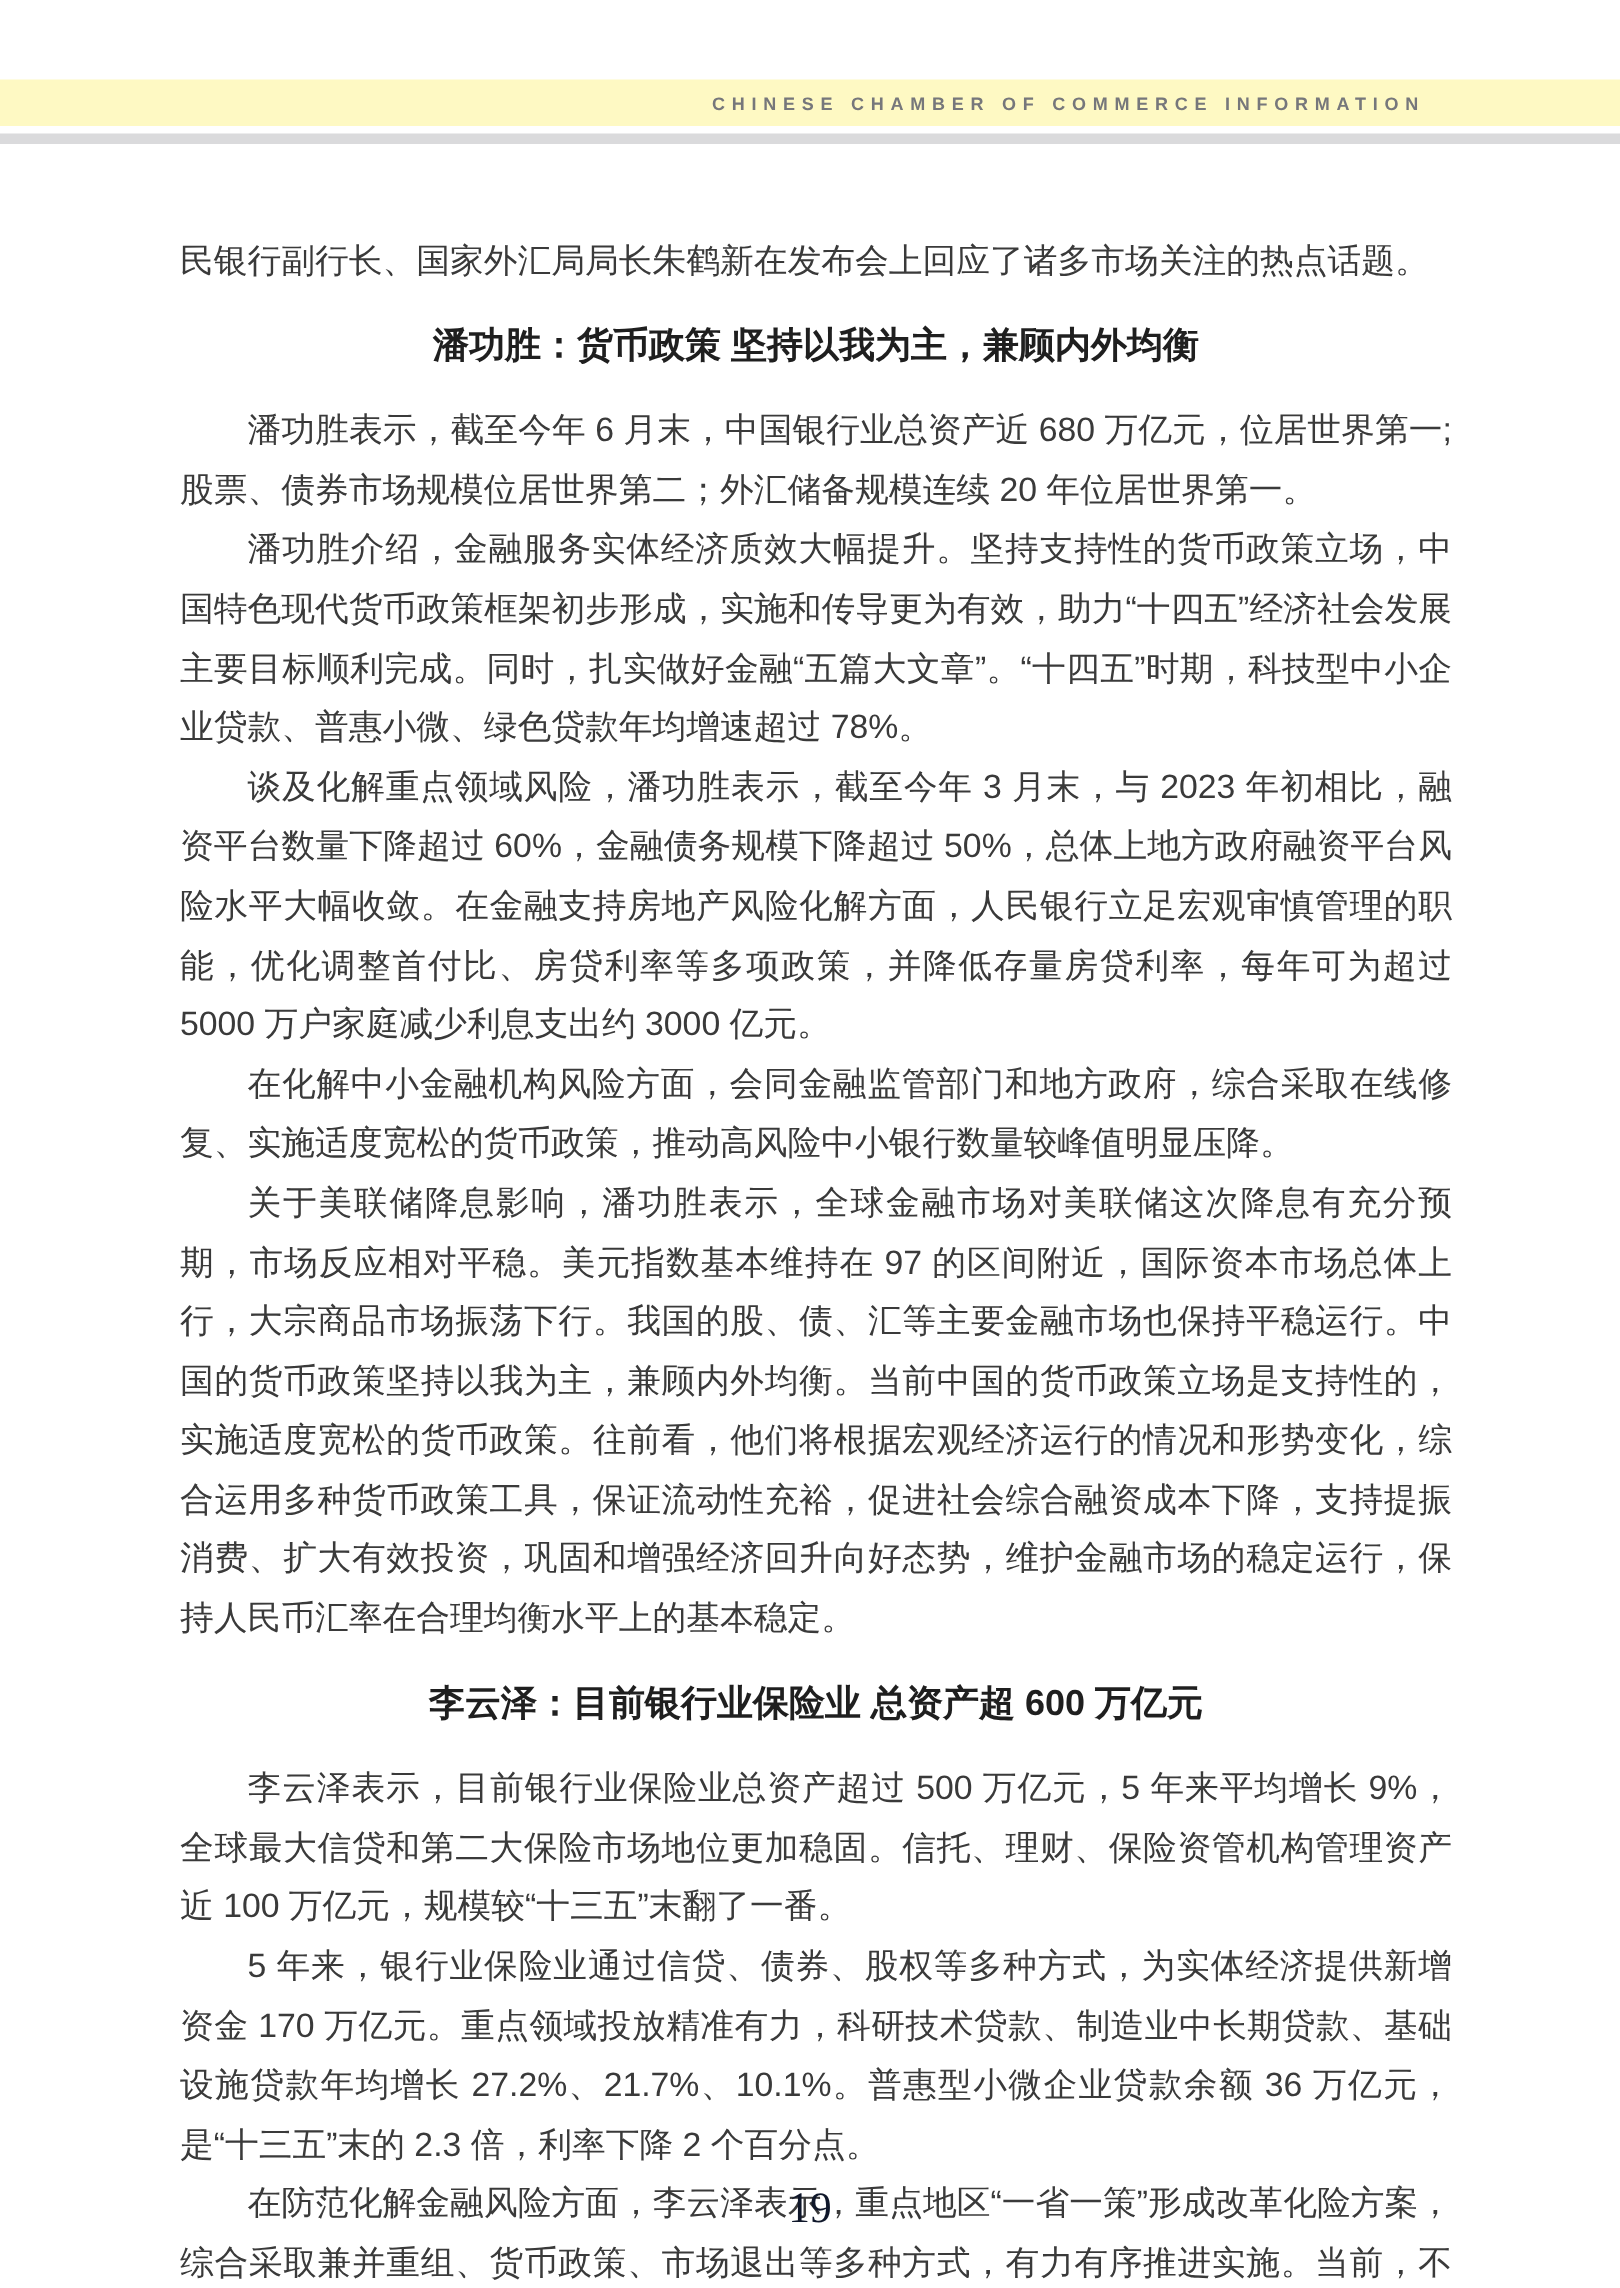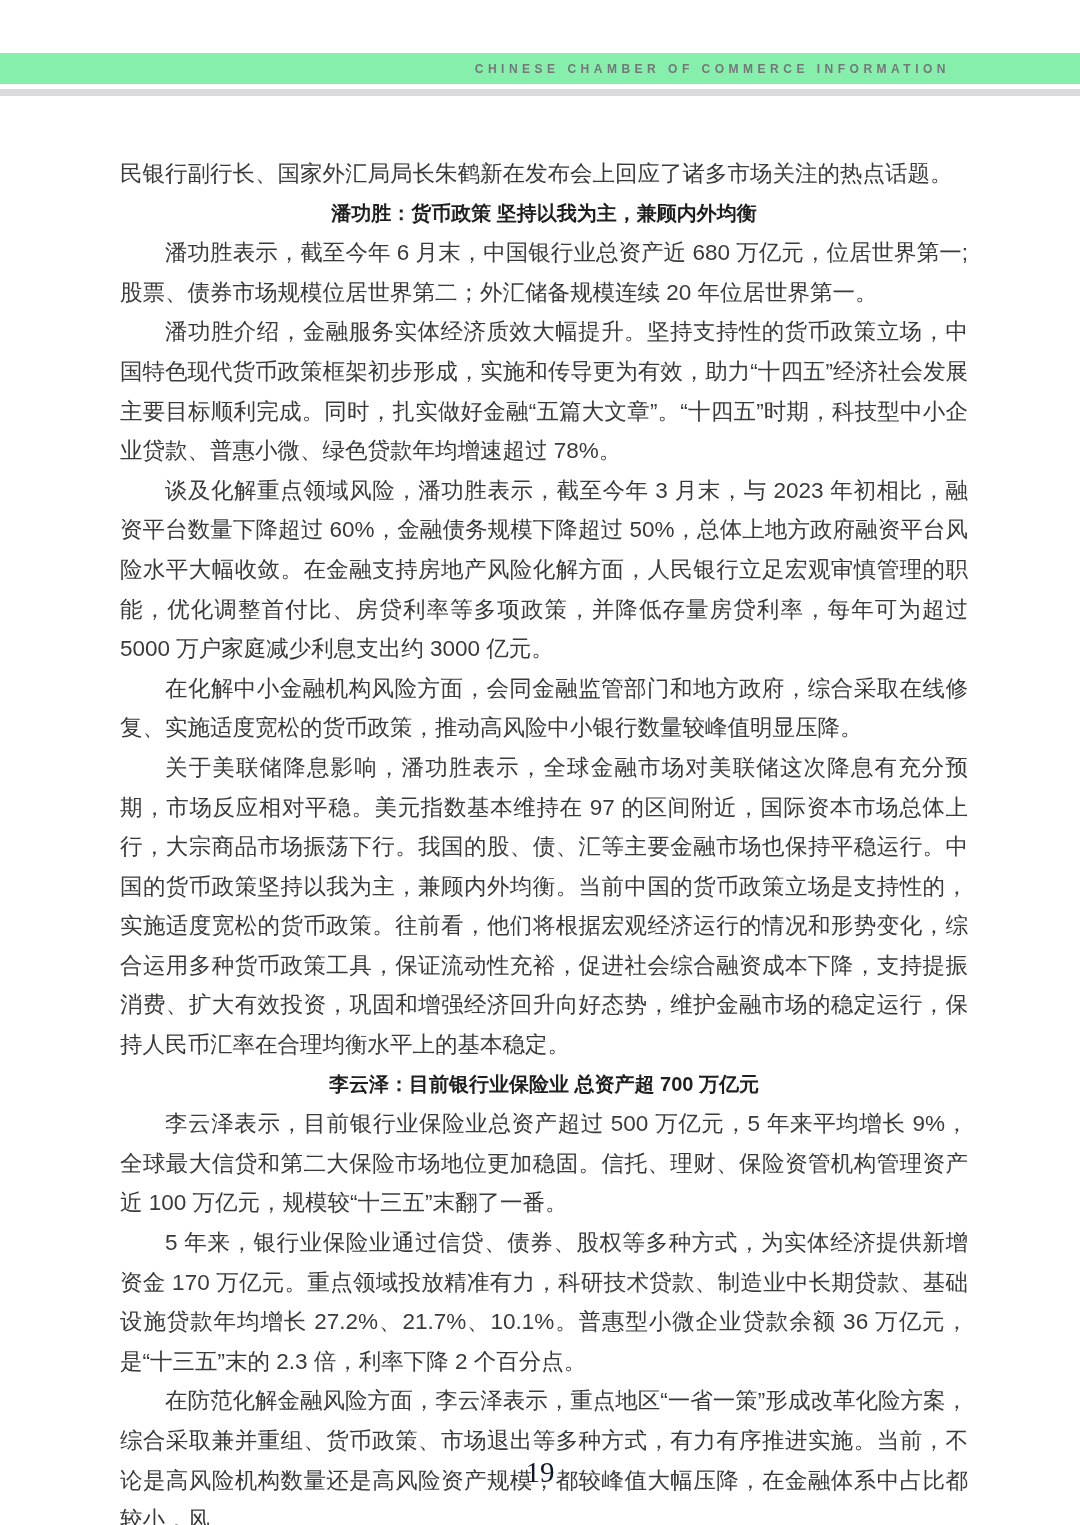--- a/index.html
+++ b/index.html
@@ -15,21 +15,21 @@
     overflow: hidden;
     font-family: "Liberation Sans", sans-serif;
   }
   
   .banner {
     position: absolute;
     top: 53px;
     left: 0;
     width: 100%;
     height: 31px;
-    background: #86efac;
+    background: #fef9c3;
     display: flex;
     align-items: center;
     justify-content: flex-end;
     padding-right: 130px;
     box-sizing: border-box;
   }
   .banner-text {
     font-size: 12px;
     font-weight: 700;
     letter-spacing: 4.5px;
@@ -57,24 +57,24 @@
   }
   .content p {
     margin: 0;
     text-indent: 2em;
   }
   .content p.no-indent {
     text-indent: 0;
     margin-top: 32px;
   }
   .content h2 {
-    margin: 0;
+    margin: 17px;
     text-align: center;
     text-indent: 0;
-    font-size: 20px;
+    font-size: 24px;
     line-height: 39.6px;
     font-weight: 700;
     color: #1f1f1f;
   }
   
   .page-number {
     position: absolute;
     top: 1456px;
     left: 0;
     width: 100%;
@@ -103,21 +103,21 @@
     <p>潘功胜表示，截至今年 6 月末，中国银行业总资产近 680 万亿元，位居世界第一;股票、债券市场规模位居世界第二；外汇储备规模连续 20 年位居世界第一。</p>
 
     <p>潘功胜介绍，金融服务实体经济质效大幅提升。坚持支持性的货币政策立场，中国特色现代货币政策框架初步形成，实施和传导更为有效，助力“十四五”经济社会发展主要目标顺利完成。同时，扎实做好金融“五篇大文章”。“十四五”时期，科技型中小企业贷款、普惠小微、绿色贷款年均增速超过 78%。</p>
 
     <p>谈及化解重点领域风险，潘功胜表示，截至今年 3 月末，与 2023 年初相比，融资平台数量下降超过 60%，金融债务规模下降超过 50%，总体上地方政府融资平台风险水平大幅收敛。在金融支持房地产风险化解方面，人民银行立足宏观审慎管理的职能，优化调整首付比、房贷利率等多项政策，并降低存量房贷利率，每年可为超过 5000 万户家庭减少利息支出约 3000 亿元。</p>
 
     <p>在化解中小金融机构风险方面，会同金融监管部门和地方政府，综合采取在线修复、实施适度宽松的货币政策，推动高风险中小银行数量较峰值明显压降。</p>
 
     <p>关于美联储降息影响，潘功胜表示，全球金融市场对美联储这次降息有充分预期，市场反应相对平稳。美元指数基本维持在 97 的区间附近，国际资本市场总体上行，大宗商品市场振荡下行。我国的股、债、汇等主要金融市场也保持平稳运行。中国的货币政策坚持以我为主，兼顾内外均衡。当前中国的货币政策立场是支持性的，实施适度宽松的货币政策。往前看，他们将根据宏观经济运行的情况和形势变化，综合运用多种货币政策工具，保证流动性充裕，促进社会综合融资成本下降，支持提振消费、扩大有效投资，巩固和增强经济回升向好态势，维护金融市场的稳定运行，保持人民币汇率在合理均衡水平上的基本稳定。</p>
 
-    <h2>李云泽：目前银行业保险业 总资产超 700 万亿元</h2>
+    <h2>李云泽：目前银行业保险业 总资产超 600 万亿元</h2>
 
     <p>李云泽表示，目前银行业保险业总资产超过 500 万亿元，5 年来平均增长 9%，全球最大信贷和第二大保险市场地位更加稳固。信托、理财、保险资管机构管理资产近 100 万亿元，规模较“十三五”末翻了一番。</p>
 
     <p>5 年来，银行业保险业通过信贷、债券、股权等多种方式，为实体经济提供新增资金 170 万亿元。重点领域投放精准有力，科研技术贷款、制造业中长期贷款、基础设施贷款年均增长 27.2%、21.7%、10.1%。普惠型小微企业贷款余额 36 万亿元，是“十三五”末的 2.3 倍，利率下降 2 个百分点。</p>
 
     <p>在防范化解金融风险方面，李云泽表示，重点地区“一省一策”形成改革化险方案，综合采取兼并重组、货币政策、市场退出等多种方式，有力有序推进实施。当前，不论是高风险机构数量还是高风险资产规模，都较峰值大幅压降，在金融体系中占比都较小，风</p>
 
   </div>
 
   <div class="page-number">19</div>

